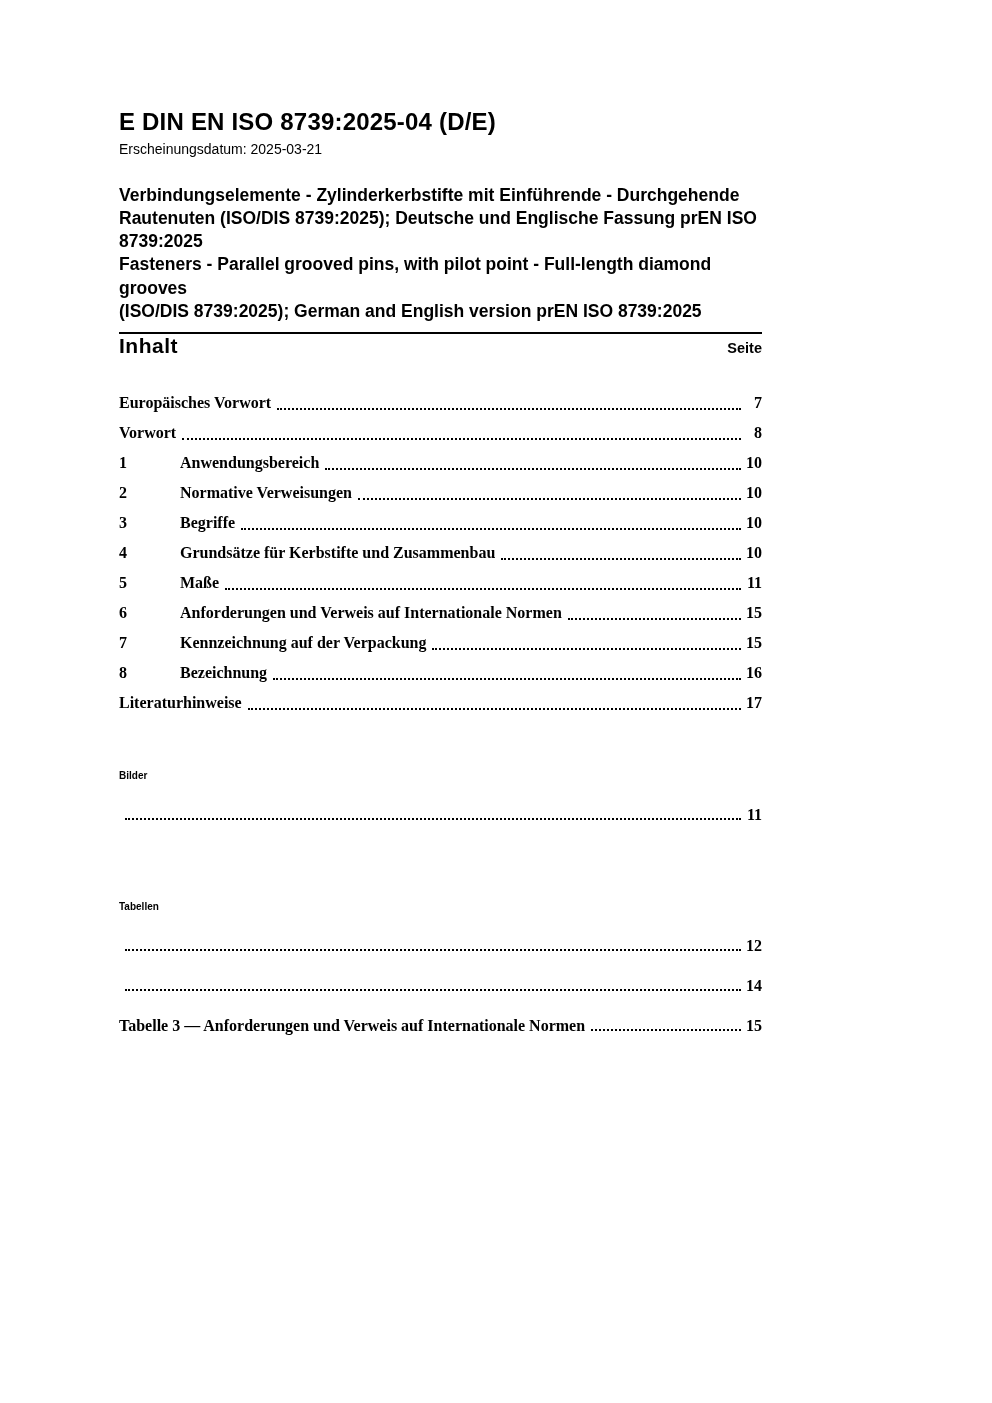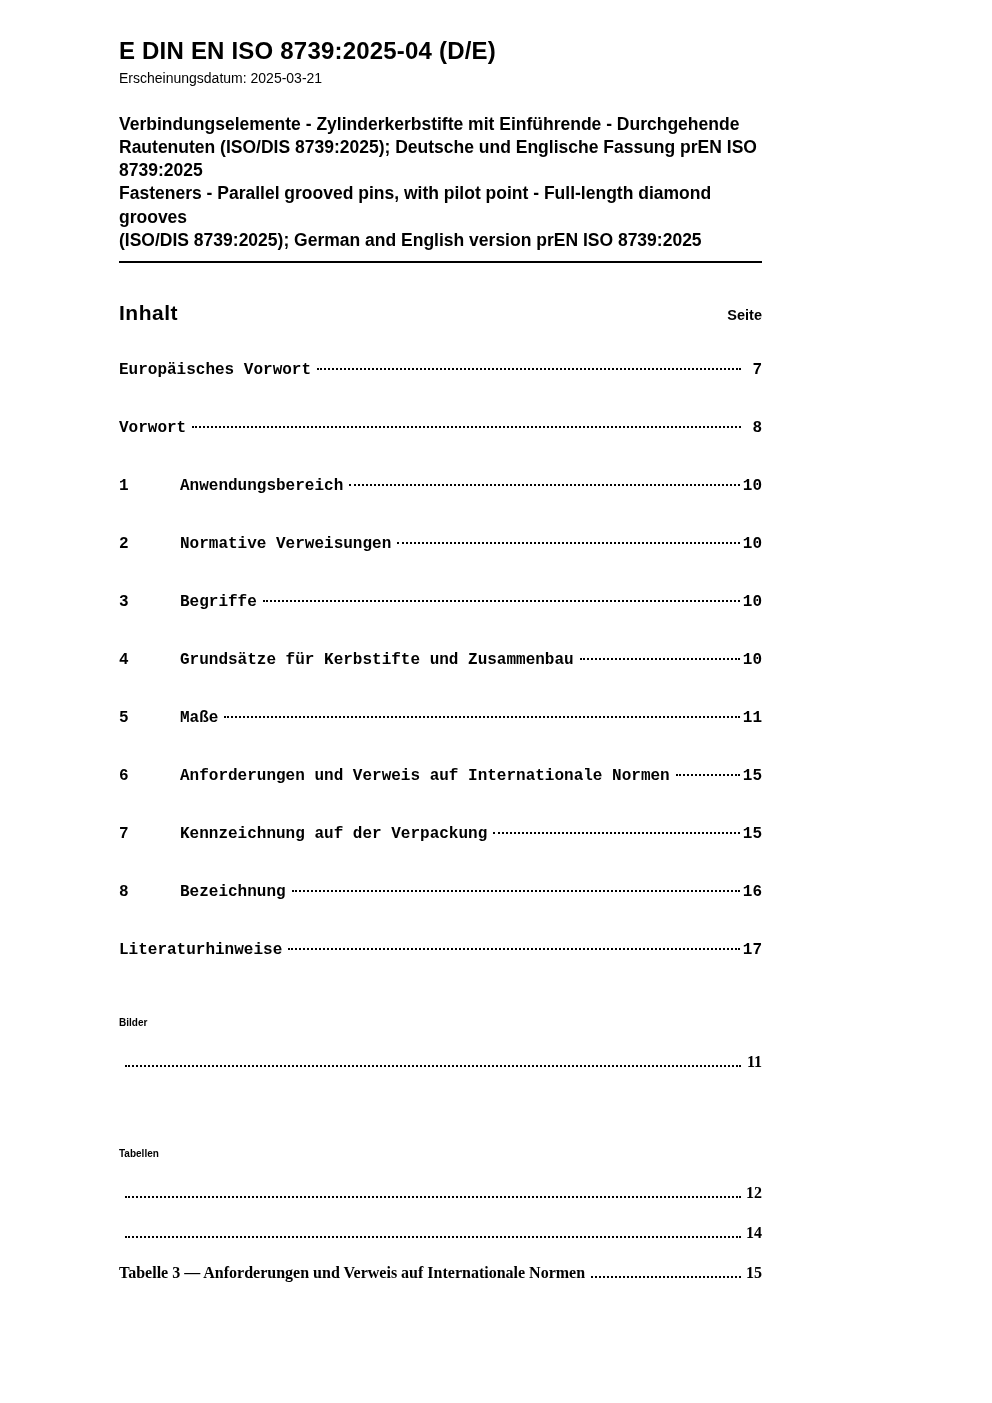--- a/index.html
+++ b/index.html
@@ -7,21 +7,21 @@
   body {
     width: 992px;
     min-height: 1403px;
     font-family: "Liberation Sans", sans-serif;
     color: #000;
     position: relative;
   }
   .page {
     width: 824px;
     min-height: 1403px;
-    padding: 37px 62px 40px 119px;
+    padding: 108px 62px 40px 119px;
     background: #fff;
   }
   .doc-number {
     font-size: 24px;
     font-weight: bold;
     line-height: 1.15;
     letter-spacing: 0.2px;
   }
   .publish-date {
     font-size: 14px;
@@ -36,44 +36,42 @@
   }
   .title-de { margin-top: 27px; }
   .title-en { }
   .title-divider {
     border: none;
     border-top: 2px solid #000;
     margin-top: 9px;
     width: 100%;
   }
   .toc-head {
-    margin-top: 38px;
     display: flex;
     justify-content: space-between;
     align-items: baseline;
   }
   .toc-heading {
     font-size: 21px;
     font-weight: bold;
     letter-spacing: 0.5px;
   }
   .page-col-label {
     font-size: 14.5px;
     font-weight: bold;
   }
   .toc-list { margin-top: 30px; }
   .toc-row {
     display: flex;
-    align-items: center;
-    font-family: Liberation Mono, monospace;
+    align-items: flex-end;
+    font-family: Liberation Serif, serif;
     font-weight: bold;
     font-size: 16px;
     line-height: 20px;
     padding: 5px 0;
-    margin-top: 28px;
   }
   .toc-num {
     width: 61px;
     flex: 0 0 61px;
   }
   .toc-label { white-space: nowrap; }
   .leader {
     flex: 1 1 auto;
     min-width: 18px;
     border-bottom: 2px dotted #000;

